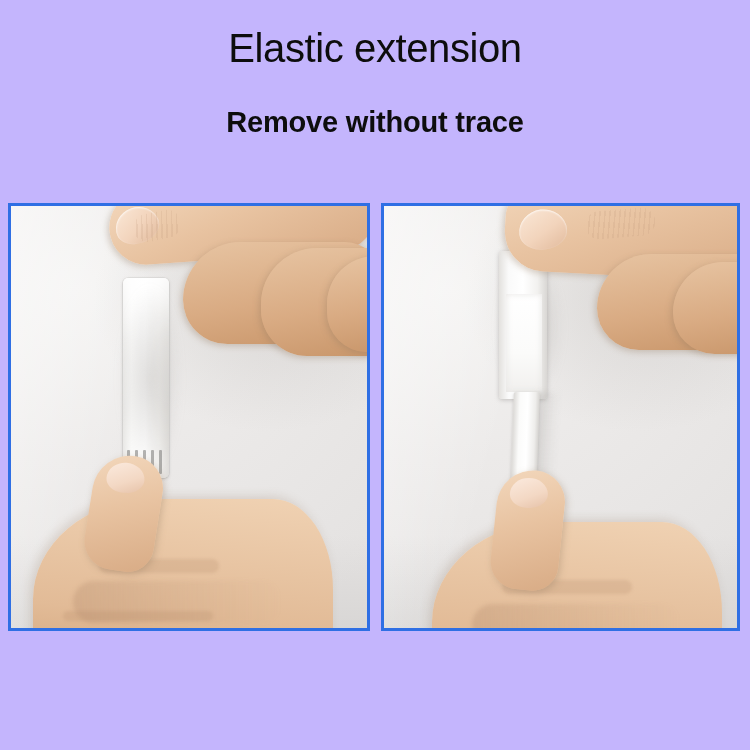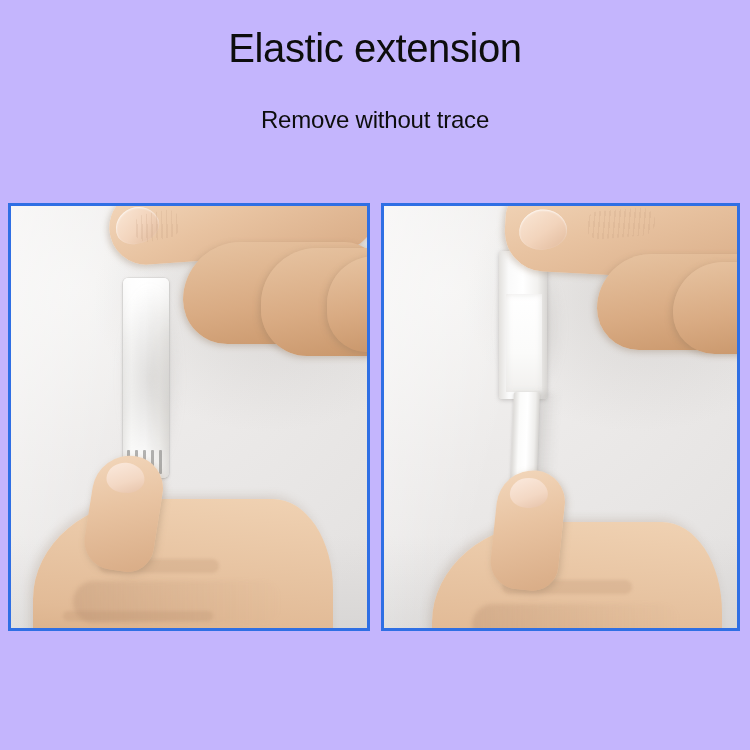--- a/index.html
+++ b/index.html
@@ -14,22 +14,22 @@
   .page{position:relative;width:750px;height:750px;background:#c4b5fd;}
 
   
   .headings{position:absolute;left:0;top:0;width:750px;text-align:center;}
   .title{
     font-size:40px;line-height:1;color:#0d0d0d;
     font-weight:400;letter-spacing:-0.4px;
     margin:0;padding-top:28px;
   }
   .subtitle{
-    font-size:24px;line-height:1;color:#0d0d0d;
-    font-weight:400;letter-spacing:-0.2px;
+    font-size:29px;line-height:1;color:#0d0d0d;
+    font-weight:700;letter-spacing:-0.2px;
     margin:0;padding-top:40px;
   }
 
   
   .panels{position:absolute;left:0;top:203px;width:750px;height:428px;}
   .panel{
     position:absolute;top:0;height:428px;
     border:3px solid #2f6fe4;
     box-sizing:border-box;
     background:#ececeb;

